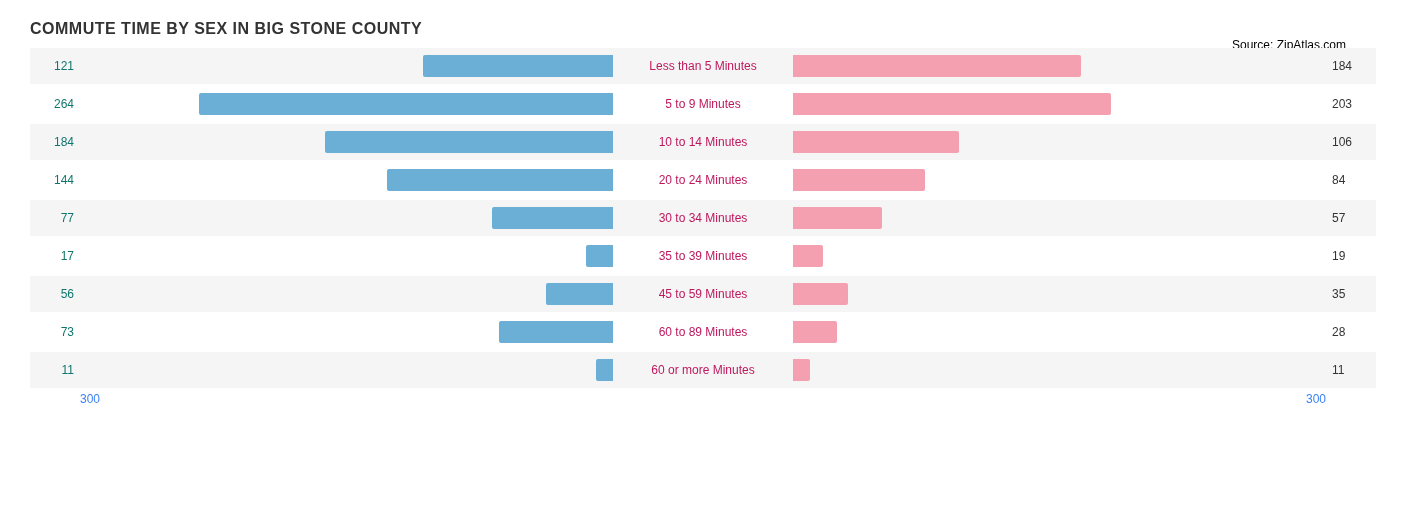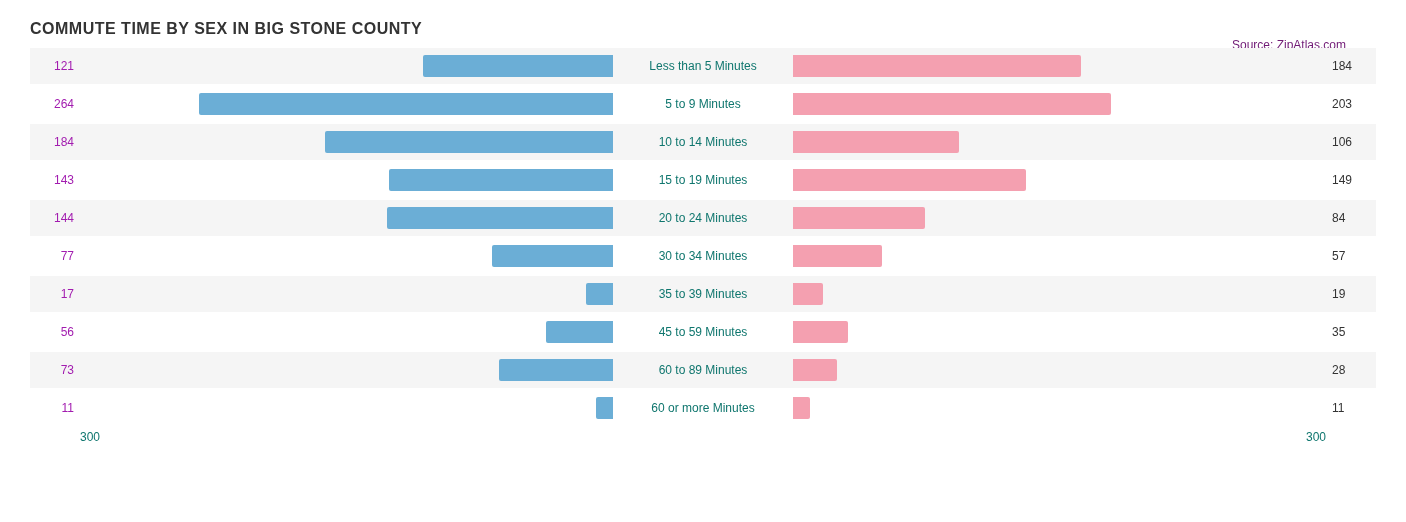--- a/index.html
+++ b/index.html
@@ -16,21 +16,21 @@
       text-transform: uppercase;
       color: #333;
       margin-bottom: 10px;
       letter-spacing: 0.5px;
     }
     .source {
       position: absolute;
       top: 18px;
       right: 30px;
       font-size: 12px;
-      color: #701a75;
+      color: #000000;
     }
     .chart-area {
       width: 100%;
       position: relative;
     }
     .row {
       display: flex;
       align-items: center;
       height: 36px;
       margin-bottom: 2px;
@@ -39,21 +39,21 @@
     .row:nth-child(odd) {
       background: #f5f5f5;
     }
     .row:nth-child(even) {
       background: #ffffff;
     }
     .left-val {
       width: 50px;
       text-align: right;
       font-size: 12px;
-      color: #a21caf;
+      color: #0f766e;
       padding-right: 6px;
       flex-shrink: 0;
     }
     .bars-section {
       flex: 1;
       display: flex;
       align-items: center;
       height: 100%;
       position: relative;
     }
@@ -71,21 +71,21 @@
       justify-content: flex-start;
       align-items: center;
       height: 26px;
       position: relative;
     }
     .label-center {
       width: 180px;
       flex-shrink: 0;
       text-align: center;
       font-size: 12px;
-      color: #0f766e;
+      color: #be185d;
       z-index: 2;
       padding: 0 5px;
     }
     .bar-blue {
       background: #6baed6;
       height: 22px;
       border-radius: 2px 0 0 2px;
       display: flex;
       align-items: center;
       justify-content: flex-end;
@@ -108,21 +108,21 @@
       text-align: left;
       font-size: 12px;
       color: #333;
       padding-left: 6px;
       flex-shrink: 0;
     }
     .axis-labels {
       display: flex;
       justify-content: space-between;
       font-size: 12px;
-      color: #0f766e;
+      color: #3b82f6;
       margin-top: 4px;
       padding: 0 50px;
     }
     .page-wrapper {
       position: relative;
     }
     
   </style>
 </head>
 <body>
@@ -166,33 +166,20 @@
           <div class="bar-blue" style="width:288px;"></div>
         </div>
         <div class="label-center">10 to 14 Minutes</div>
         <div class="right-bars">
           <div class="bar-pink" style="width:166px;"></div>
         </div>
       </div>
       <div class="right-val">106</div>
     </div>
       <div class="row">
-      <div class="left-val">143</div>
-      <div class="bars-section">
-        <div class="left-bars">
-          <div class="bar-blue" style="width:224px;"></div>
-        </div>
-        <div class="label-center">15 to 19 Minutes</div>
-        <div class="right-bars">
-          <div class="bar-pink" style="width:233px;"></div>
-        </div>
-      </div>
-      <div class="right-val">149</div>
-    </div>
-      <div class="row">
       <div class="left-val">144</div>
       <div class="bars-section">
         <div class="left-bars">
           <div class="bar-blue" style="width:226px;"></div>
         </div>
         <div class="label-center">20 to 24 Minutes</div>
         <div class="right-bars">
           <div class="bar-pink" style="width:132px;"></div>
         </div>
       </div>

